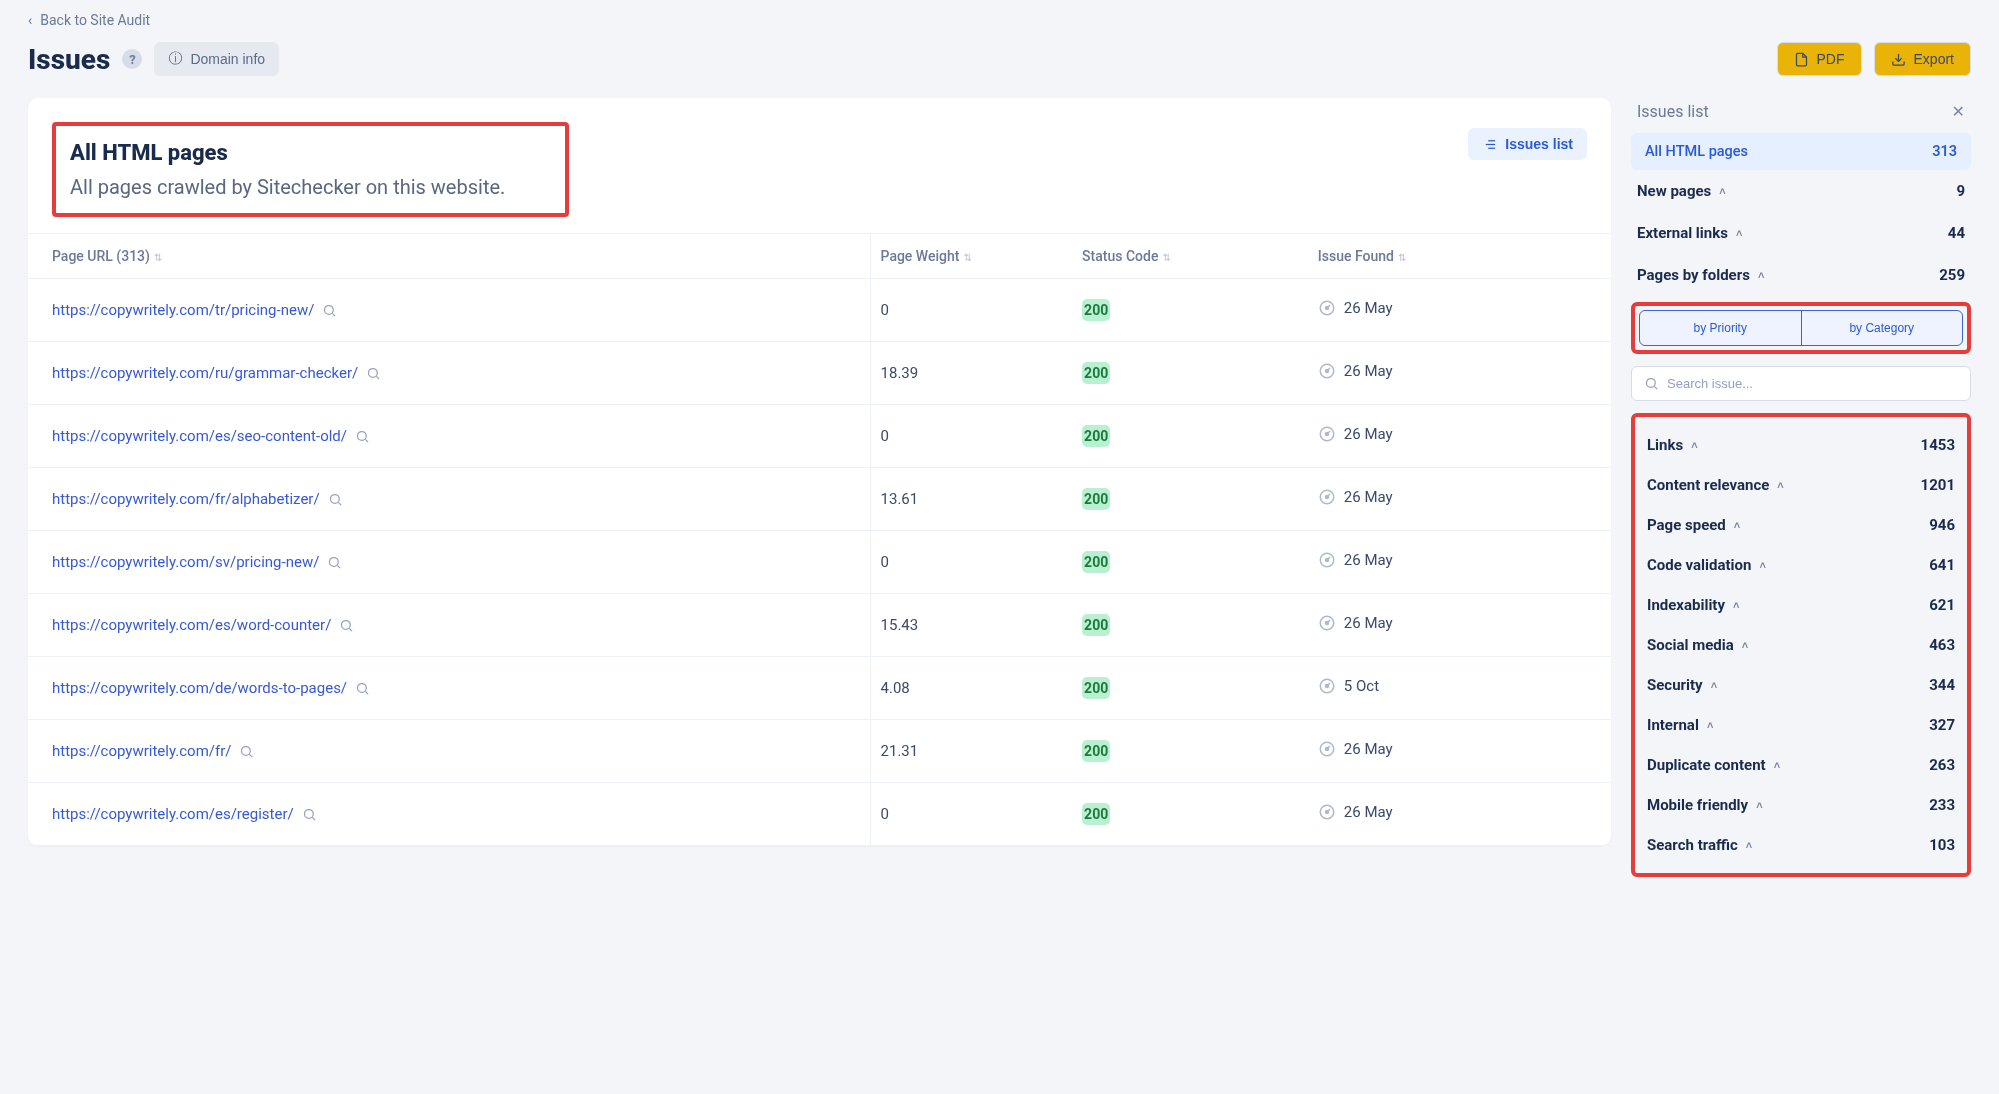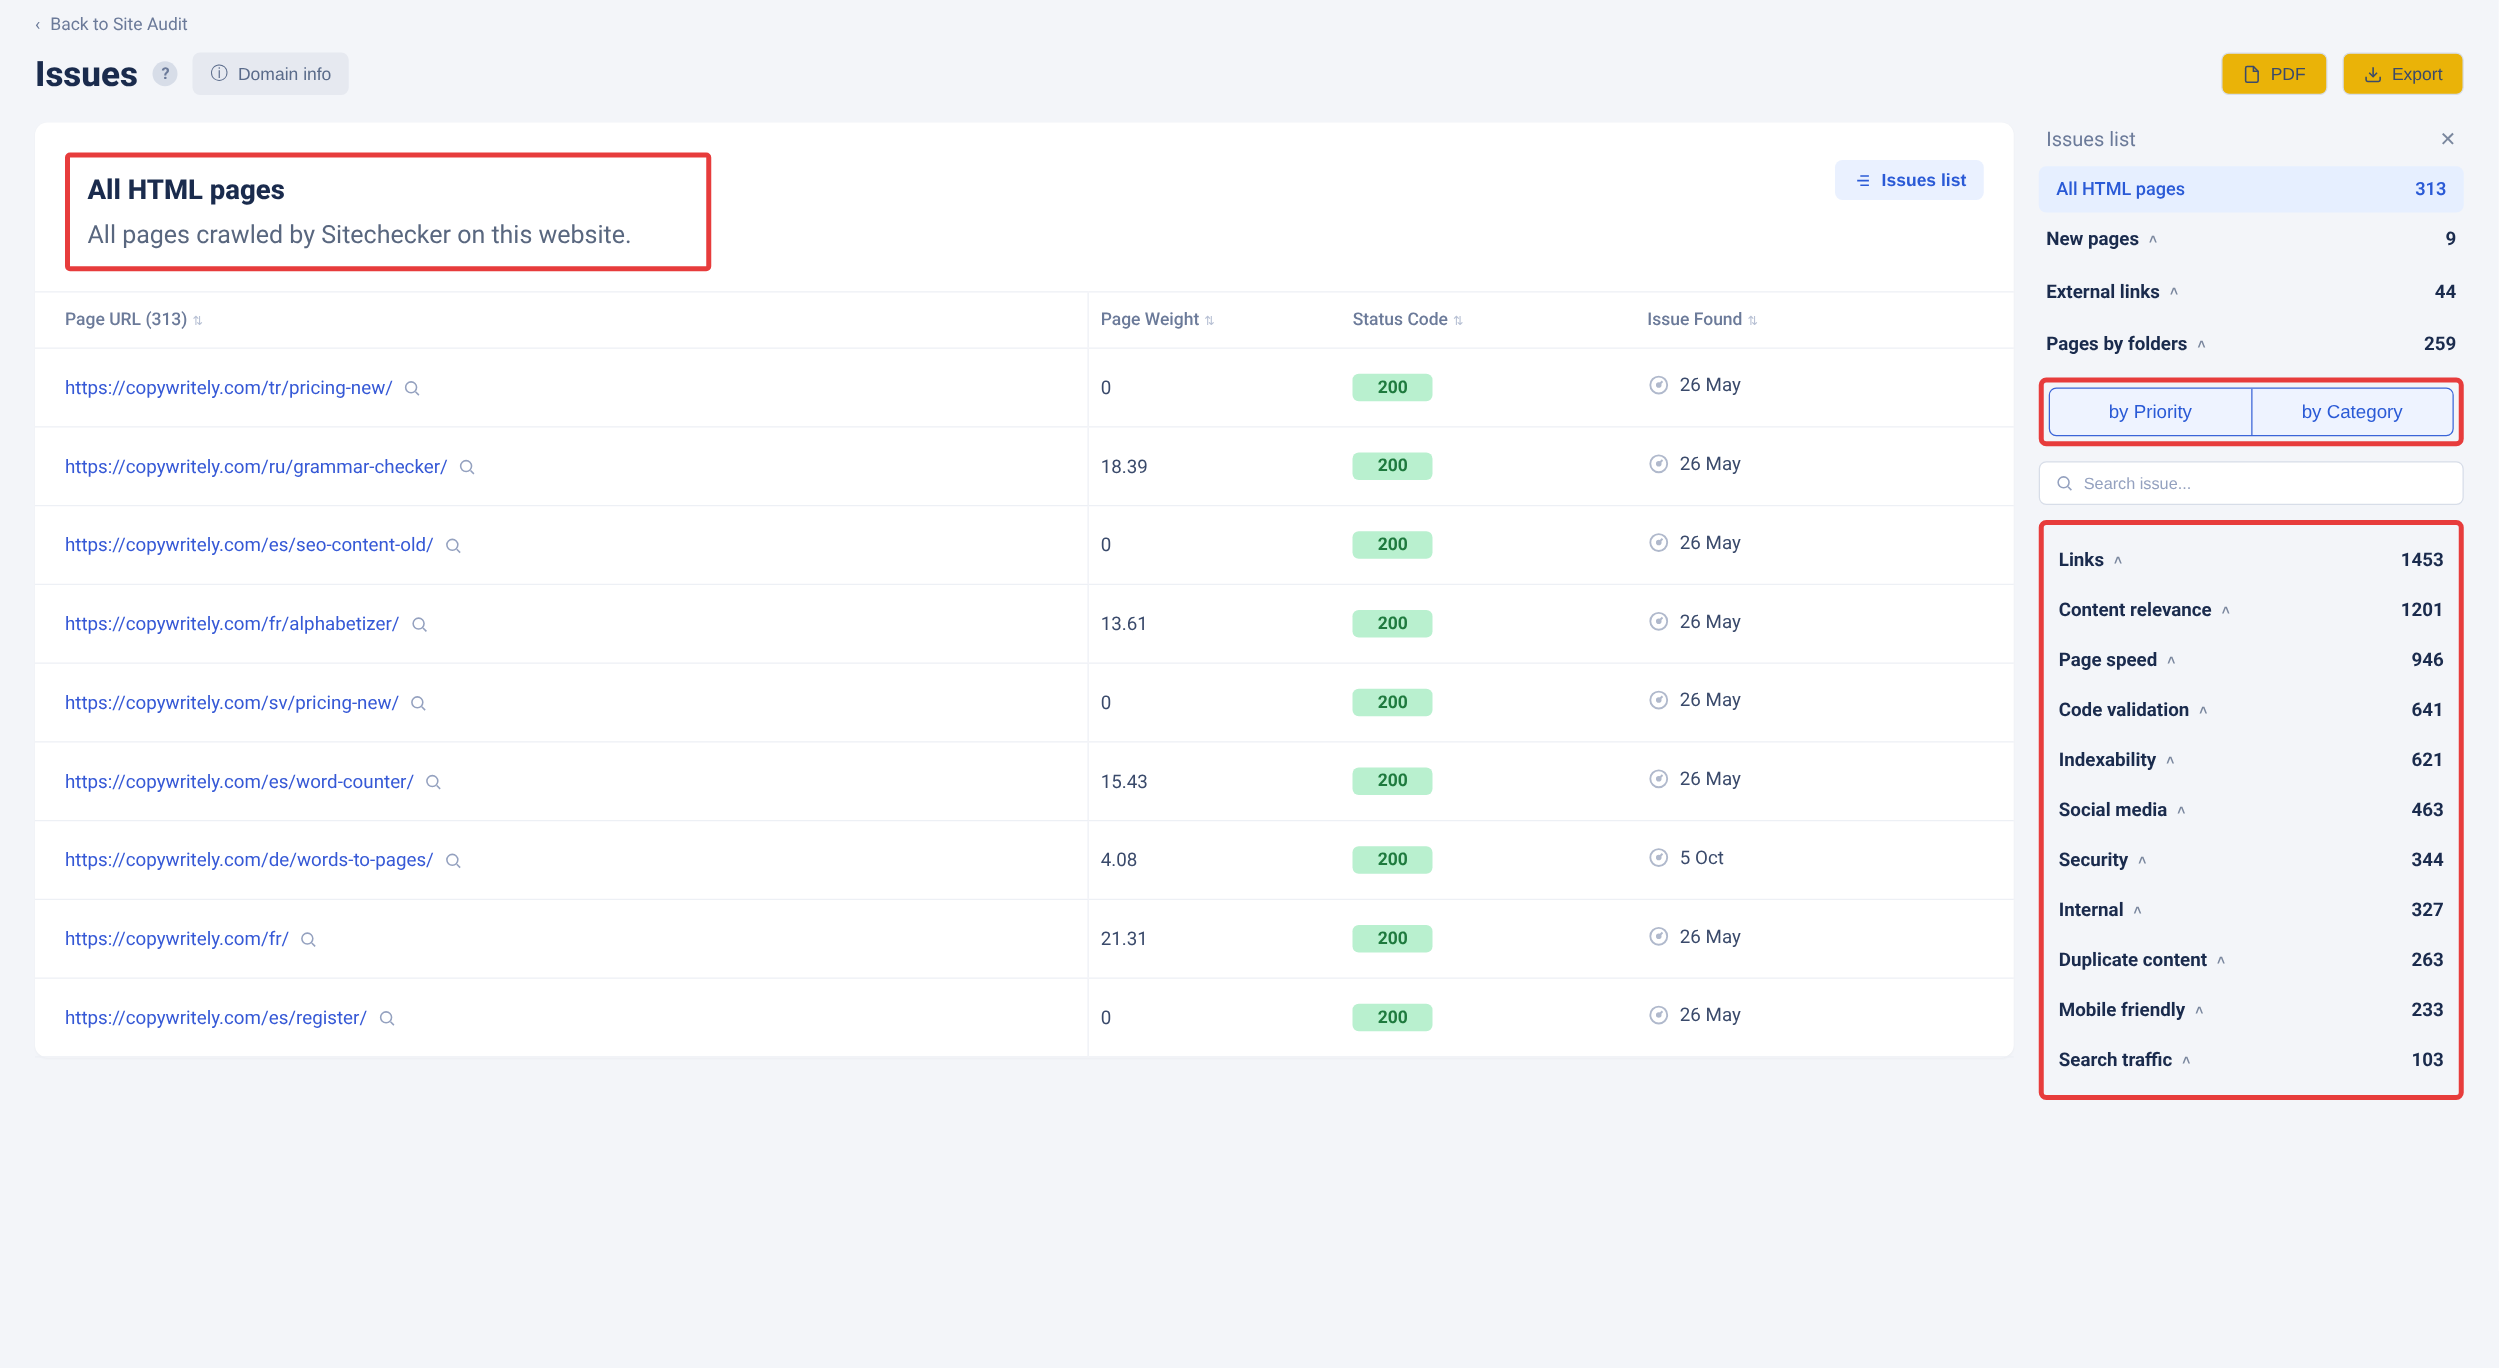--- a/index.html
+++ b/index.html
@@ -70,21 +70,21 @@
   }
   .table td {
     padding: 20px 10px; border-bottom: 1px solid #edf0f5;
     font-size: 15px; color: #3a4a6b;
   }
   .url-cell { color: #3659d6; display:inline-flex; align-items:center; gap:8px;}
   .url-cell a { color: #3659d6; text-decoration: none; }
   .mag { color:#94a1bf; font-size:13px; }
   .status-200 {
     background: #b9f0cf; color: #1e7a3e; font-weight: 700;
-    border-radius: 5px; padding: 3px 20px; display: inline-block; font-size:14px;
+    border-radius: 5px; padding: 3px 2px; display: inline-block; font-size:14px;
   }
   .issue-found { display: inline-flex; align-items: center; gap: 8px; color: #3a4a6b; }
   .sort-caret { color: #b7c0d4; font-size: 10px; margin-left: 4px; }
   .col-url { padding-left: 24px !important; width: 50%; }
   .col-weight { width: 12%; }
   .col-status { width: 14%; }
   .col-found { width: 18%; }
   .th-vsep { border-left: 1px solid #edf0f5; }
   .td-vsep { border-left: 1px solid #edf0f5; }
 
@@ -109,21 +109,21 @@
   .side-row .cnt { font-weight:700; }
   .tab-toggle-wrap {
     border: 4px solid #e73c3c; border-radius: 6px; padding: 4px; margin-top: 6px;
   }
   .tab-toggle {
     display: flex; width: 100%; border: 1.5px solid #3a64d8; border-radius: 6px; overflow: hidden;
     background:#eef3ff;
   }
   .tab-toggle button {
     flex: 1; border: none; background: transparent; padding: 10px 0;
-    color: #2a5ad6; font-size: 15px; font-weight: 500; cursor: pointer;
+    color: #2a5ad6; font-size: 12px; font-weight: 500; cursor: pointer;
   }
   .tab-toggle button + button { border-left: 1.5px solid #3a64d8; }
   .search-box {
     margin-top: 12px; border: 1px solid #d7dde8; border-radius: 6px;
     display: flex; align-items: center; gap: 8px; padding: 9px 12px;
     color: #94a1bf; background:#fff;
   }
   .search-box input {
     border: none; outline: none; flex: 1; font-size: 13px; color: #3a4a6b;
     background: transparent;

